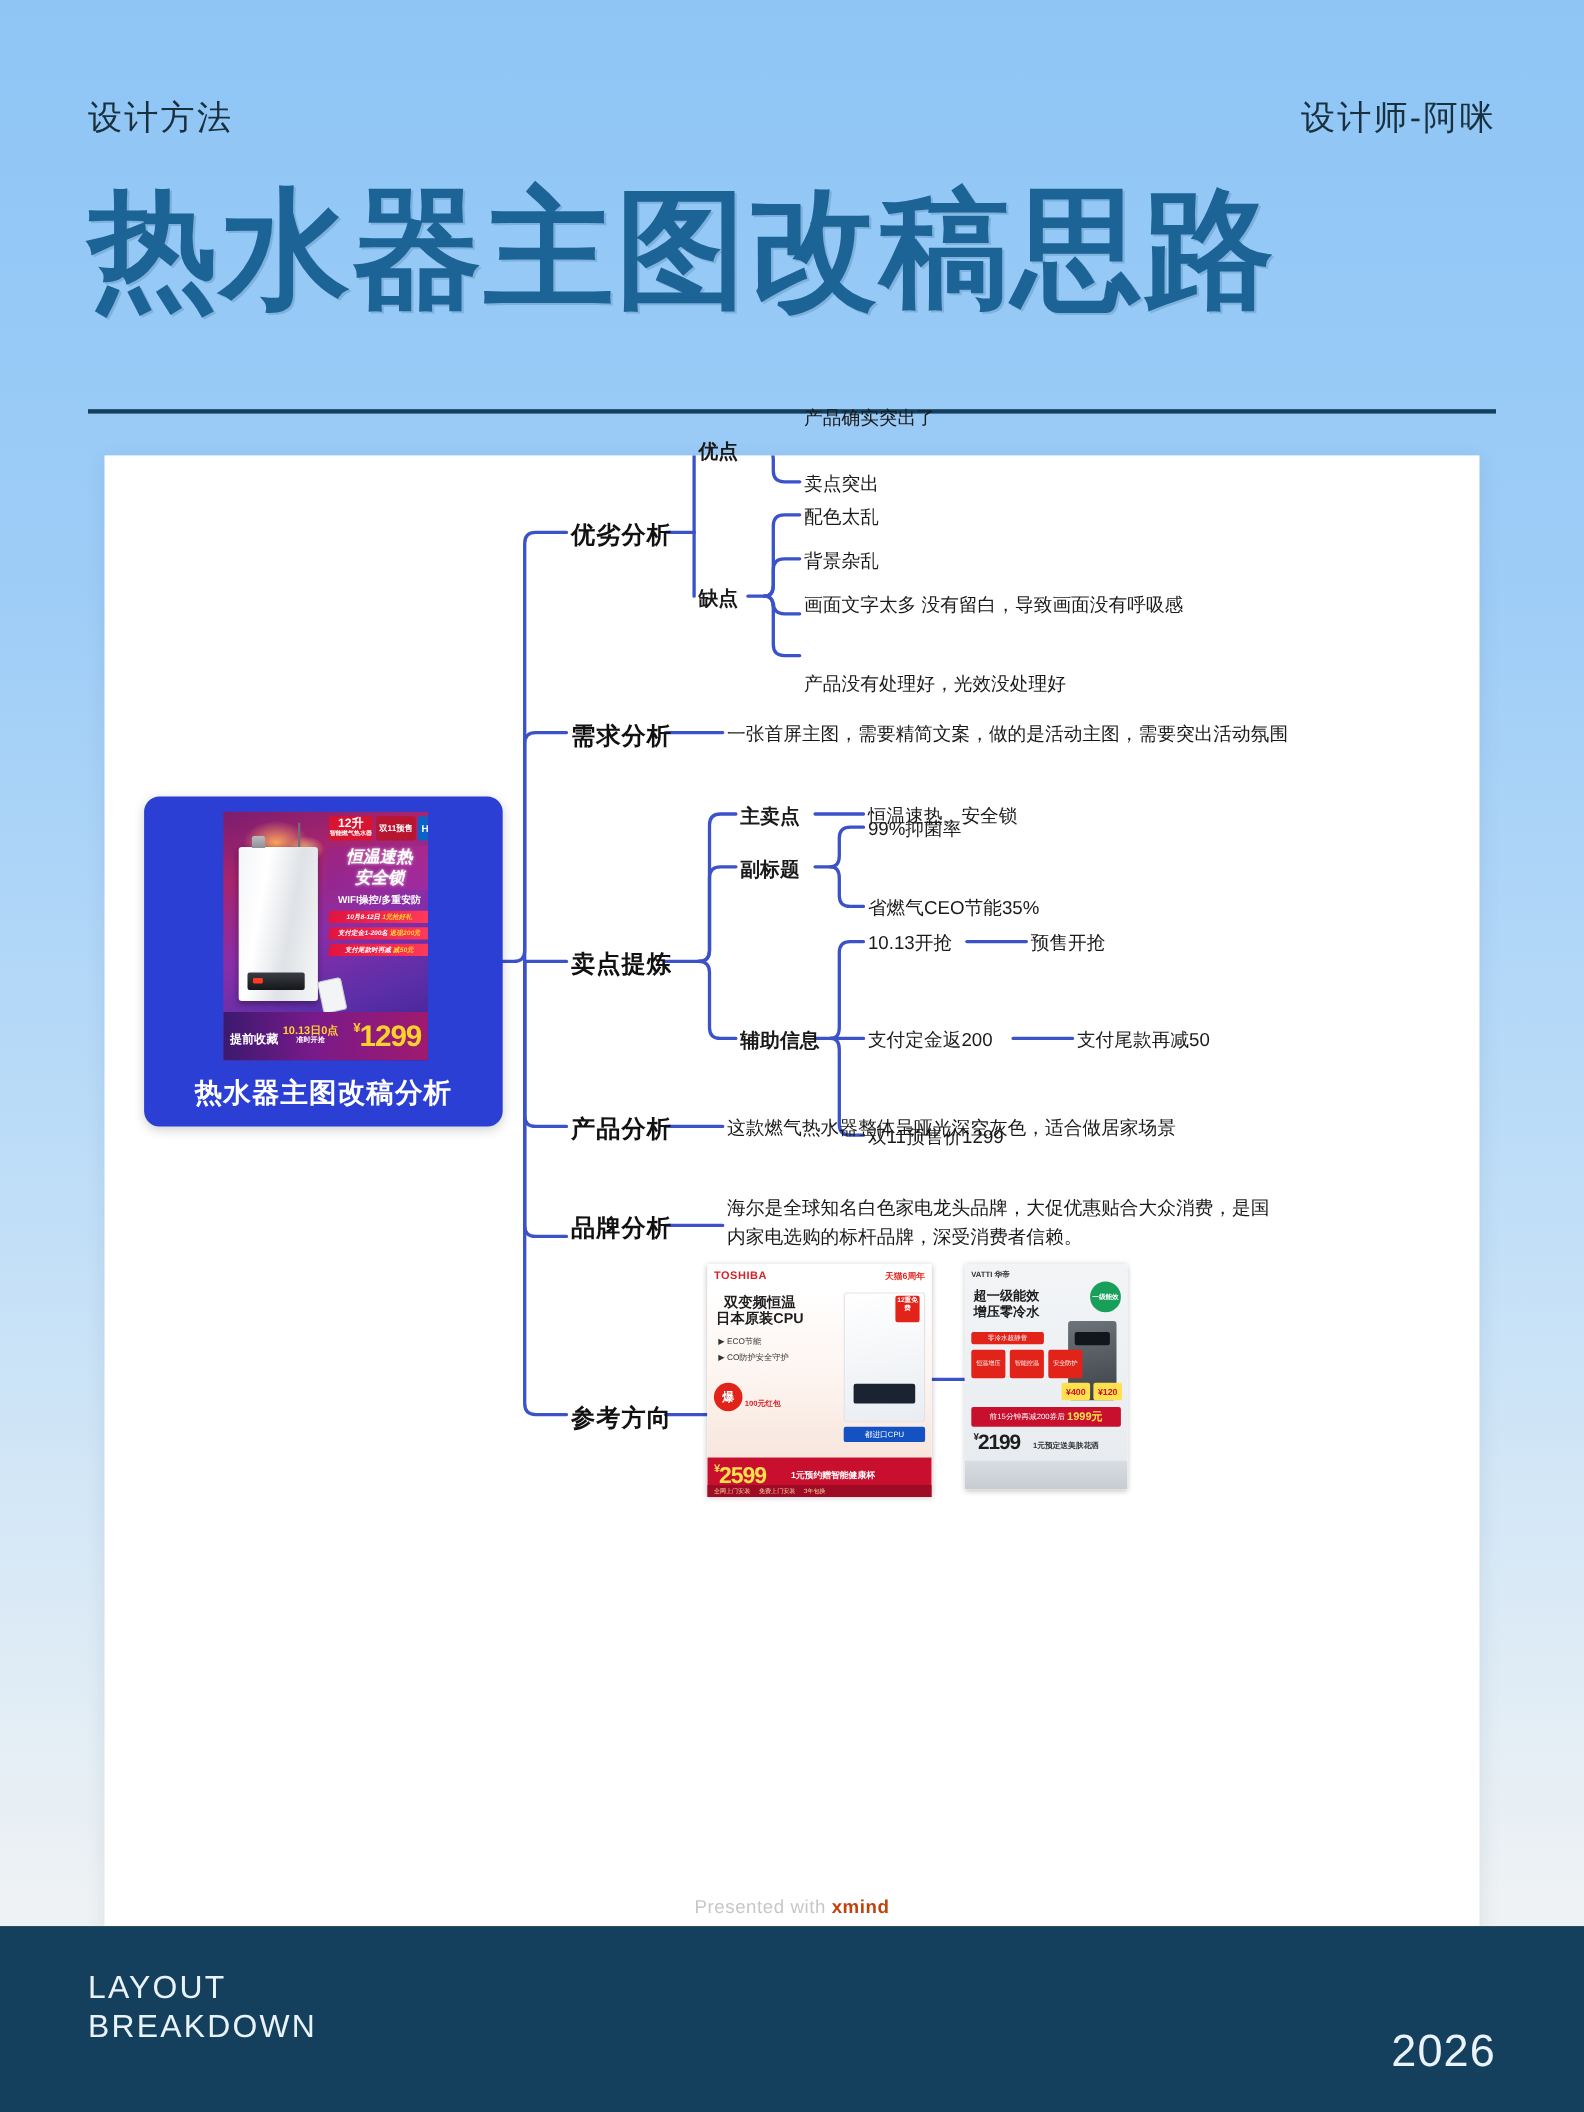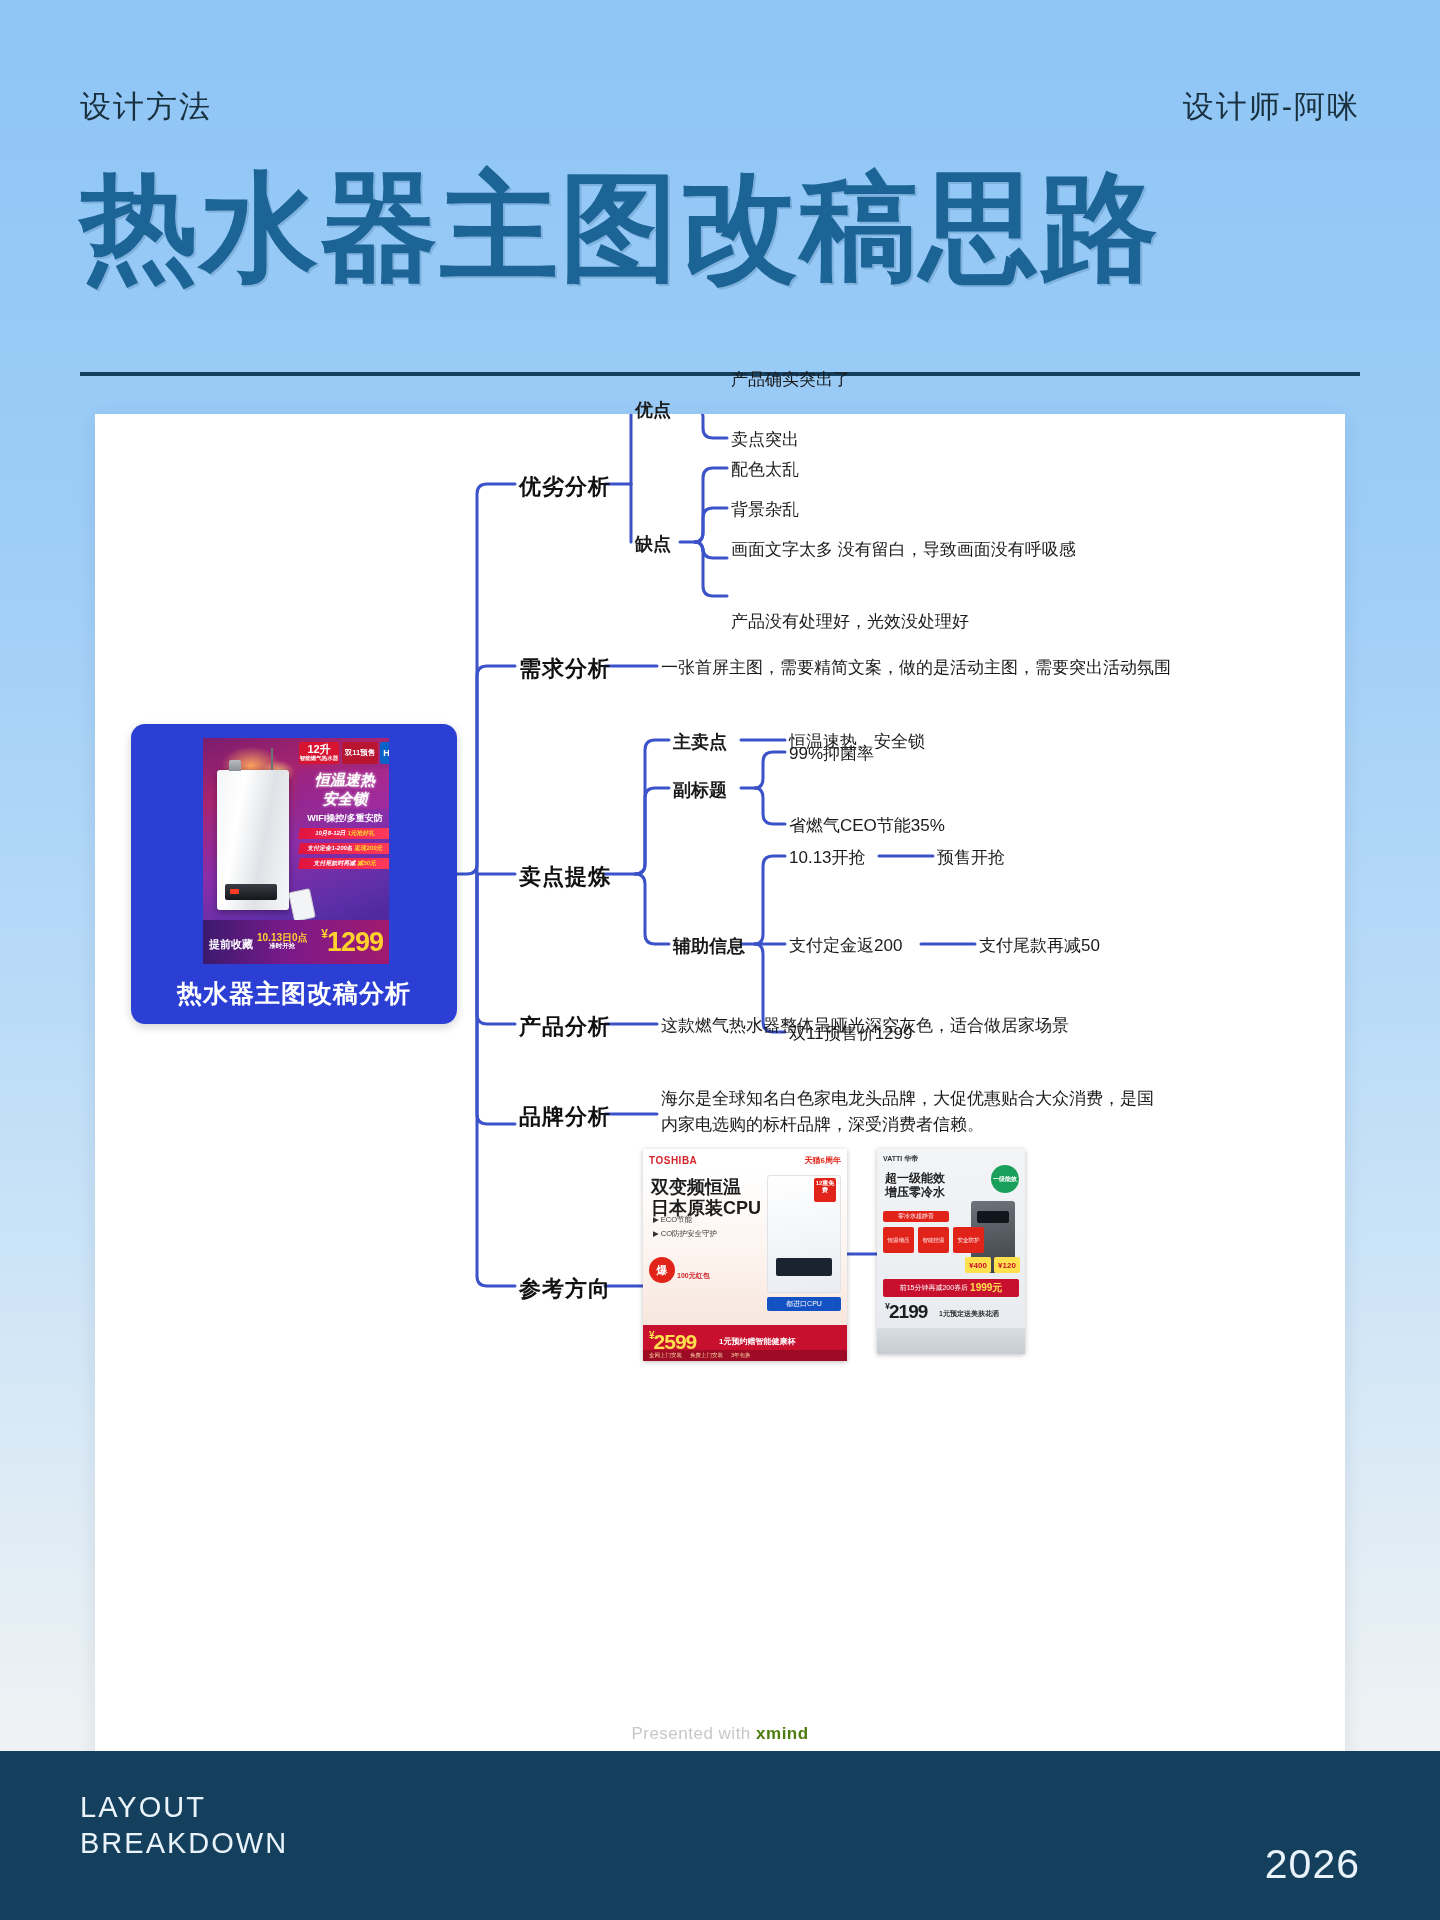--- a/index.html
+++ b/index.html
@@ -144,21 +144,21 @@
   .ref { position:absolute; background:#fff; box-shadow:0 1px 5px rgba(0,0,0,.25); overflow:hidden; }
   .ref-a { left:548px; top:735px; width:204px; height:212px; }
   .ref-b { left:782px; top:735px; width:148px; height:205px; }
 
   .ra-head { position:absolute; left:0; right:0; top:0; height:22px; background:#fff;
       display:flex; align-items:center; justify-content:space-between; padding:0 6px; }
   .ra-brand { font-size:10px; font-weight:700; color:#d2232a; letter-spacing:.5px; }
   .ra-tm { font-size:8px; color:#e2231a; font-weight:700; }
   .ra-body { position:absolute; left:0; right:0; top:22px; bottom:36px;
       background: linear-gradient(180deg,#ffffff 0%, #fdf4ef 55%, #f7e6dd 100%); }
-  .ra-t1 { position:absolute; left:8px; top:6px; font-size:18px; font-weight:800; color:#1d1d1d; line-height:1.15; }
+  .ra-t1 { position:absolute; left:8px; top:6px; font-size:13px; font-weight:800; color:#1d1d1d; line-height:1.15;text-align:center; }
   .ra-li { position:absolute; left:10px; font-size:7.5px; color:#333; }
   .ra-unit{ position:absolute; right:6px; top:4px; width:74px; height:118px;
       background: linear-gradient(170deg,#ffffff,#e9edf2); border:1px solid #dfe3e8; border-radius:3px; }
   .ra-unit .scr { position:absolute; left:8px; bottom:16px; width:56px; height:18px; background:#1b2330; border-radius:2px;}
   .ra-badge { position:absolute; right:4px; top:2px; width:22px; height:24px; background:#e2231a; color:#fff;
       border-radius:2px; font-size:6px; font-weight:700; text-align:center; line-height:1.1; padding-top:2px; }
   .ra-blue { position:absolute; right:6px; top:126px; width:74px; height:14px; background:#1452c4; color:#fff;
       font-size:7px; display:flex; align-items:center; justify-content:center; border-radius:2px; }
   .ra-bao { position:absolute; left:6px; bottom:42px; width:26px; height:26px; background:#e2231a; color:#fff;
       border-radius:50%; font-size:11px; font-weight:800; display:flex; align-items:center; justify-content:center; }
@@ -195,21 +195,21 @@
   .rb-price{ position:absolute; left:8px; top:152px; color:#1d1d1d; font-size:19px; font-weight:800; letter-spacing:-1px;}
   .rb-price span{ font-size:9px; vertical-align:top;}
   .rb-sub { position:absolute; left:62px; top:160px; font-size:7px; color:#333; font-weight:700;}
   .rb-foot{ position:absolute; left:0; right:0; bottom:0; height:26px;
       background:linear-gradient(180deg,#d8dde2,#c6ccd2);}
 
   .xmind {
     position: absolute; left: 0; right: 0; bottom: 20px;
     text-align: center; color: #c7c7c7; font-size: 17px; letter-spacing: .5px;
   }
-  .xmind b { color:#4d7c0f; font-weight:700; }
+  .xmind b { color:#c2410c; font-weight:700; }
 
   
   .footbar {
     position: absolute; left: 0; bottom: 0; width: 1440px; height: 169px;
     background: #14405e;
   }
   .fb-left {
     position: absolute; left: 80px; top: 38px;
     color: #eaf3fa; font-size: 29px; line-height: 36px; letter-spacing: 2px;
   }

